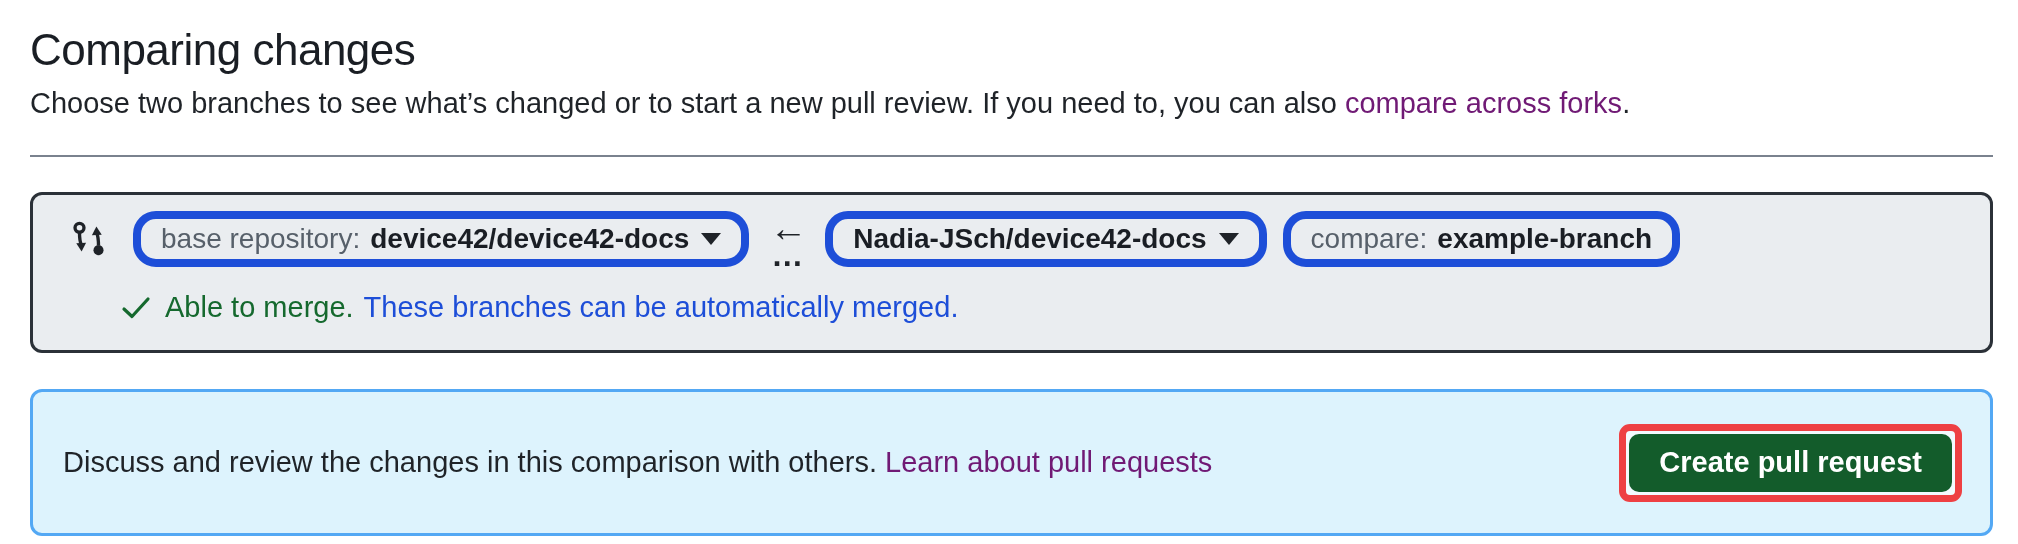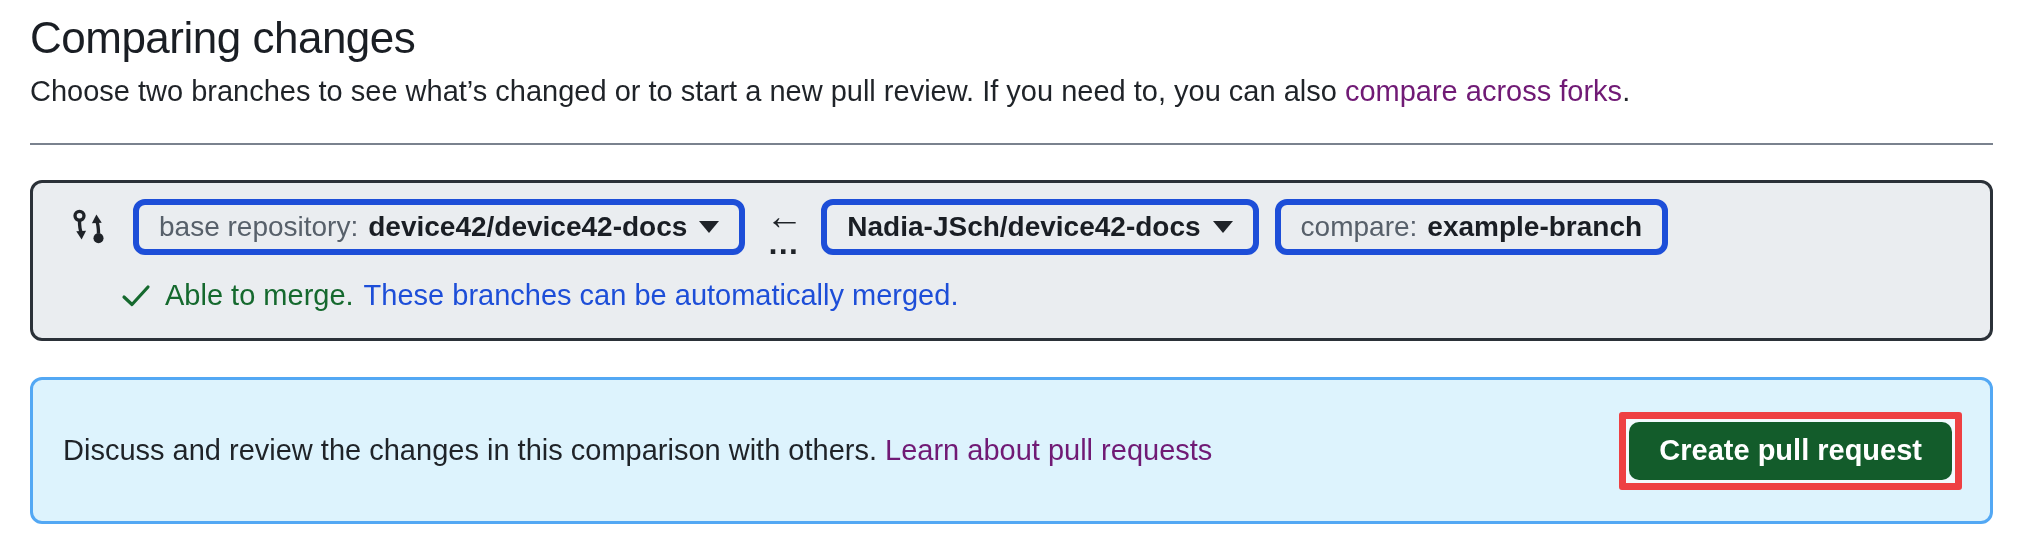--- a/index.html
+++ b/index.html
@@ -10,21 +10,21 @@
     color:#1f2328;
     overflow:hidden;
   }
   .page{
     box-sizing:border-box;
     width:2018px;height:544px;
     padding:0 25px 0 30px;
   }
   
   .page-title{
-    margin:12px 0 0 0;
+    margin:24px 0 0 0;
     font-size:44px;
     font-weight:400;
     letter-spacing:-0.5px;
     color:#1a1e24;
     line-height:52px;
   }
   .page-subtitle{
     margin:9px 0 0 0;
     font-size:29px;
     line-height:37px;
@@ -61,22 +61,22 @@
     flex:0 0 auto;
   }
   .selector-btn{
     display:inline-flex;
     align-items:center;
     box-sizing:border-box;
     height:56px;
     padding:0 20px;
     margin-right:16px;
     background:#eaedf0;
-    border:6px solid #1d4ed8;
-    border-radius:12px;
+    border:8px solid #1d4ed8;
+    border-radius:23px;
     font-size:28px;
     white-space:nowrap;
     cursor:pointer;
   }
   .sel-label{color:#57606a;margin-right:10px;}
   .sel-value{font-weight:700;color:#1a1e24;}
   .caret{
     width:0;height:0;
     border-left:10px solid transparent;
     border-right:10px solid transparent;
@@ -124,21 +124,21 @@
     align-items:center;
     justify-content:space-between;
     padding:0 28px 0 30px;
   }
   .banner-text{
     font-size:29px;
     color:#1f2328;
   }
   .annotation-box{
     border:7px solid #ee4043;
-    border-radius:3px;
+    border-radius:11px;
     padding:3px;
     background:#f3fafe;
     flex:0 0 auto;
   }
   .create-btn{
     display:flex;
     align-items:center;
     justify-content:center;
     height:58px;
     padding:0 30px;

